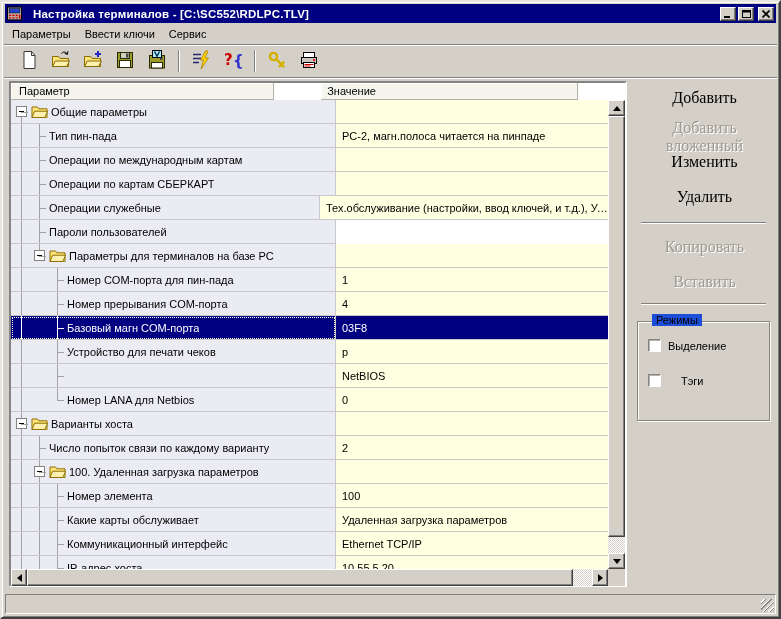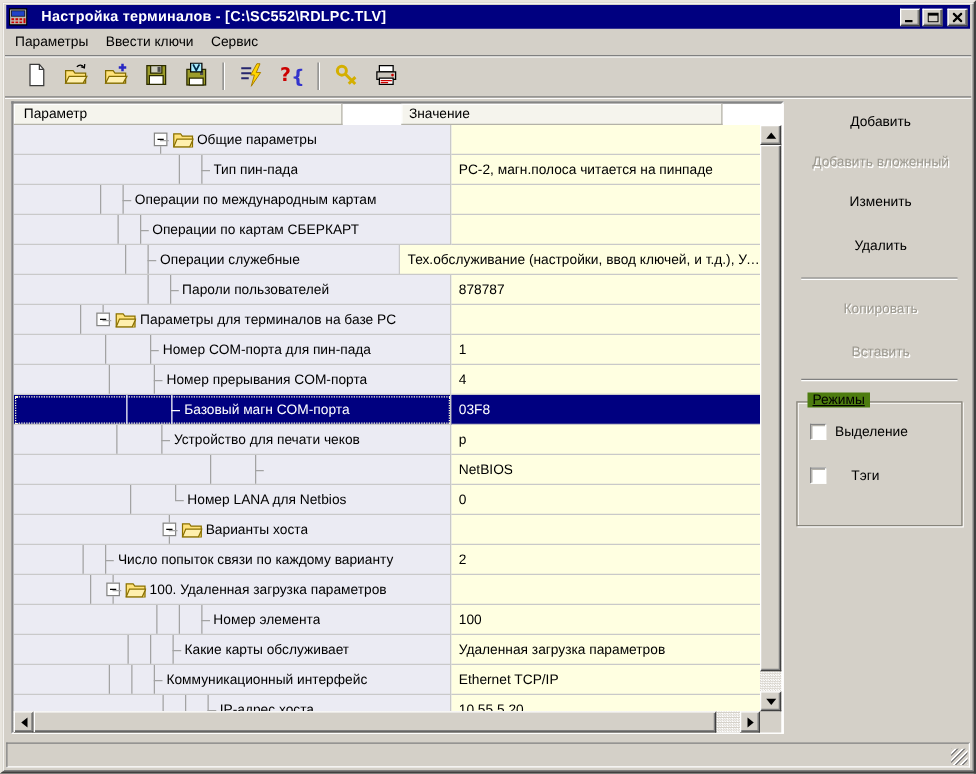--- a/index.html
+++ b/index.html
@@ -24,21 +24,21 @@
   
   .grid{position:absolute;left:5px;top:3px;width:618px;height:506px;border:2px solid;border-color:#848484 #fff #fff #848484;background:#fff;}
   .ghead{display:flex;height:17px;gap:47px;}
   .hcell{background:#F5F4ED;border-right:1px solid #b4b2a8;border-bottom:1px solid #b4b2a8;box-shadow:inset 1px 1px 0 #fff;font-size:11px;color:#000;display:flex;align-items:center;}
   .hcell.p{width:302px;padding-left:8px;}
   .hcell.v{width:295px;padding-left:6px;}
   .hcell.f{flex:1;border-right:none;}
   .gbody{display:flex;height:469px;}
   .rows{width:597px;overflow:hidden;background:#fff;}
   .row{display:flex;height:24px;}
-  .pcell{width:350px;background:var(--param-bg);border-right:1px solid #c9c9c9;border-bottom:1px solid #c9c9c9;display:flex;align-items:center;padding-left:2px;position:relative;justify-content:center;}
+  .pcell{width:325px;background:var(--param-bg);border-right:1px solid #c9c9c9;border-bottom:1px solid #c9c9c9;display:flex;align-items:center;padding-left:2px;position:relative;}
   .vcell{flex:1;background:var(--value-bg);border-bottom:1px solid #c9c9c9;display:flex;align-items:center;padding-left:6px;}
   .ptext,.vtext{font-size:11px;color:#000;white-space:nowrap;overflow:hidden;text-overflow:ellipsis;}
   .vtext{max-width:282px;}
   .row.sel .pcell{background:var(--sel-bg);outline:1px dotted #ffffd8;outline-offset:-2px;}
   .row.sel .vcell{background:var(--sel-bg);}
   .row.sel .ptext,.row.sel .vtext{color:#fff;}
   
   .guide,.conn{position:relative;width:18px;height:100%;flex-shrink:0;}
   .guide.on::before{content:"";position:absolute;left:8px;top:0;bottom:0;width:1px;background:#a3a3a3;}
   .conn::before{content:"";position:absolute;left:8px;width:1px;background:#a3a3a3;top:0;bottom:0;}
@@ -64,25 +64,25 @@
   .hthumb{position:absolute;top:0;left:16px;width:546px;height:17px;background:#D4D0C8;border:1px solid;border-color:#fff #404040 #404040 #fff;box-shadow:inset -1px -1px 0 #808080;}
   .corner{flex:1;background:#D4D0C8;}
   
   .tri{width:0;height:0;}
   .tri.up{border-left:4px solid transparent;border-right:4px solid transparent;border-bottom:5px solid #000;}
   .tri.down{border-left:4px solid transparent;border-right:4px solid transparent;border-top:5px solid #000;}
   .tri.left{border-top:4px solid transparent;border-bottom:4px solid transparent;border-right:5px solid #000;}
   .tri.right{border-top:4px solid transparent;border-bottom:4px solid transparent;border-left:5px solid #000;}
   
   .sidepanel{position:absolute;left:627px;top:3px;width:147px;height:503px;}
-  .pbtn{position:absolute;left:8px;width:131px;height:22px;background:transparent;border:none;font-size:11px;color:#000;text-align:center;padding:0;font-family:Liberation Sans, sans-serif;}
+  .pbtn{position:absolute;left:8px;width:131px;height:22px;background:transparent;border:none;font-size:16px;color:#000;text-align:center;padding:0;font-family:Liberation Serif, serif;}
   .pbtn.disabled{color:#9d9a91;text-shadow:1px 1px 0 #fff;}
   .psep{position:absolute;left:10px;right:12px;height:2px;border-top:1px solid #808080;border-bottom:1px solid #fff;}
   .groupbox{position:absolute;left:6px;top:240px;width:133px;height:100px;border:1px solid #87847b;box-shadow:inset 1px 1px 0 #fff,1px 1px 0 #fff;}
-  .gb-label{position:absolute;top:-8px;left:8px;background:#4d7c0f;padding:0 4px;font-size:11px;color:#000;text-decoration:underline;}
+  .gb-label{position:absolute;top:-8px;left:14px;background:#1d4ed8;padding:0 4px;font-size:11px;color:#000;}
   .cbrow{position:absolute;left:10px;display:flex;align-items:center;gap:7px;}
   .checkbox{width:13px;height:13px;background:#fff;border:1px solid;border-color:#848484 #fff #fff #848484;box-shadow:inset 1px 1px 0 #b5b2aa;}
   .cblabel{font-size:11px;color:#000;}
   
   .statusbar{position:absolute;left:3px;right:3px;bottom:3px;height:20px;border:1px solid;border-color:#808080 #fff #fff #808080;display:flex;align-items:center;padding-left:6px;font-size:11px;color:#000;}
   .grip{position:absolute;right:1px;bottom:1px;width:13px;height:13px;background:repeating-linear-gradient(135deg,transparent 0 2px,#fff 2px 3px,#848484 3px 4px);}
 </style>
 </head>
 <body>
 
@@ -268,23 +268,20 @@
               <div class="vcell">
                 <span class="vtext">Тех.обслуживание (настройки, ввод ключей, и т.д.), Уд...</span>
               </div>
             </div>
             <div class="row">
               <div class="pcell">
                 <span class="guide on"></span>
                 <span class="conn tb"></span>
                 <span class="ptext">Пароли пользователей</span>
               </div>
-              <div class="vcell">
-                <span class="vtext">878787</span>
-              </div>
             </div>
             <div class="row">
               <div class="pcell">
                 <span class="guide on"></span>
                 <span class="conn t">
                   <span class="expander"></span>
                 </span>
                 <span class="folder">
                   <svg width="17" height="13" viewBox="0 0 17 13">
                     <path d="M1 2h5.5l1.3 1.8H16v9H1z" fill="#ffe27a" stroke="#8a7000"></path>

